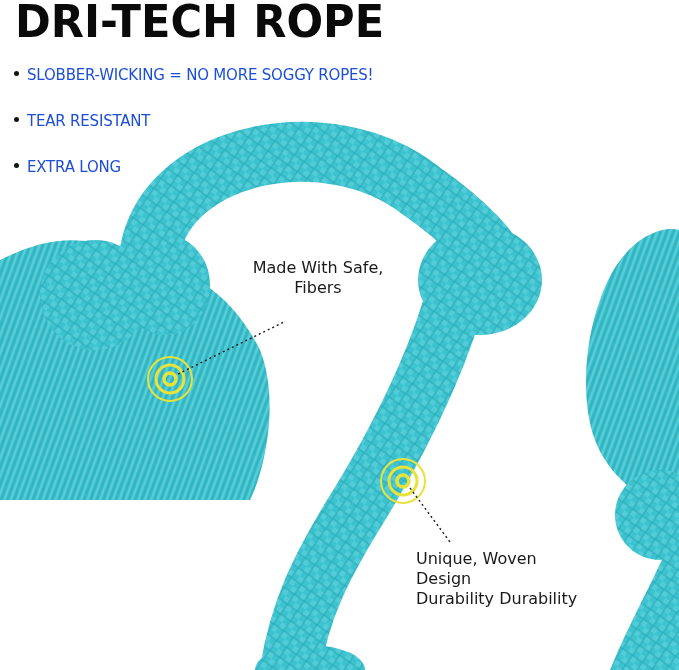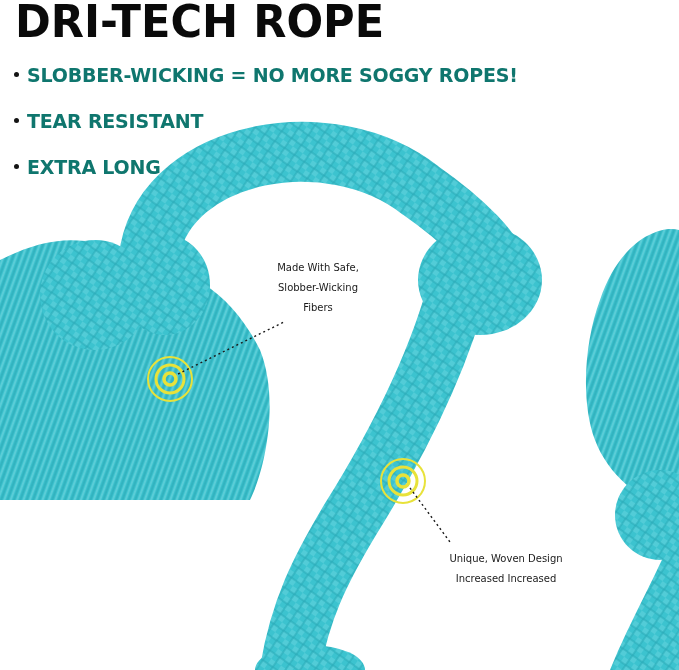--- a/index.html
+++ b/index.html
@@ -1,24 +1,24 @@
 <!DOCTYPE html>
 <html><head>
   <meta charset="utf-8">
   <style>
     html, body { margin:0; padding:0; }
     body { width:679px; height:670px; background:#ffffff; position:relative; overflow:hidden; font-family:"DejaVu Sans", sans-serif; }
     .title { position:absolute; left:15px; top:-4px; font-family:"DejaVu Sans", sans-serif; font-weight:bold; font-size:44px; letter-spacing:0px; color:#0a0a0a; margin:0; line-height:52px; transform:scaleX(0.98); transform-origin:left; }
     .bullets { position:absolute; left:14px; top:62px; margin:0; padding:0; list-style:none; }
-    .bullets li { font-family:"DejaVu Sans", sans-serif; font-size:19px; color:#0f766e; height:46px; line-height:26px; white-space:nowrap; letter-spacing:-0.2px;font-weight:bold; }
+    .bullets li { font-family:"DejaVu Sans", sans-serif; font-size:15px; color:#1d4ed8; height:46px; line-height:26px; white-space:nowrap; letter-spacing:-0.2px; }
     .bullets li .dot { display:inline-block; width:5px; height:5px; background:#141414; border-radius:50%; margin-right:8px; vertical-align:middle; position:relative; top:-2px; }
     svg.art { position:absolute; left:0; top:0; }
-    .callout { position:absolute; font-family:"DejaVu Sans", sans-serif; font-size:10px; color:#1a1a1a; line-height:20px; }
+    .callout { position:absolute; font-family:"DejaVu Sans", sans-serif; font-size:16px; color:#1a1a1a; line-height:20px; }
     .callout1 { left:247px; top:258px; width:142px; text-align:center; }
-    .callout2 { left:416px; top:549px; width:180px; text-align:center; }
+    .callout2 { left:416px; top:549px; width:180px; text-align:left; }
   </style>
 </head>
 <body>
 
 <h1 class="title">DRI-TECH ROPE</h1>
 
 <ul class="bullets">
   <li><span class="dot"></span><span>SLOBBER-WICKING = NO MORE SOGGY ROPES!</span></li>
   <li><span class="dot"></span><span>TEAR RESISTANT</span></li>
   <li><span class="dot"></span><span>EXTRA LONG</span></li>
@@ -66,20 +66,19 @@
   <g>
     <circle cx="403" cy="481" r="22" fill="none" stroke="#e8e23a" stroke-width="2"></circle>
     <circle cx="403" cy="481" r="14" fill="none" stroke="#e8e23a" stroke-width="3"></circle>
     <circle cx="403" cy="481" r="6" fill="none" stroke="#e8e23a" stroke-width="3.5"></circle>
   </g>
   <line x1="410" y1="488" x2="450" y2="542" stroke="#1a1a1a" stroke-width="1.4" stroke-dasharray="2 3"></line>
 </svg>
 
 <div class="callout callout1">
   <div>Made With Safe,</div>
-  <div>Slobber-Wicking</div>
   <div>Fibers</div>
 </div>
 
 <div class="callout callout2">
   <div>Unique, Woven Design</div>
-  <div>Increased Increased</div>
+  <div>Durability Durability</div>
 </div>
 
 </body></html>

